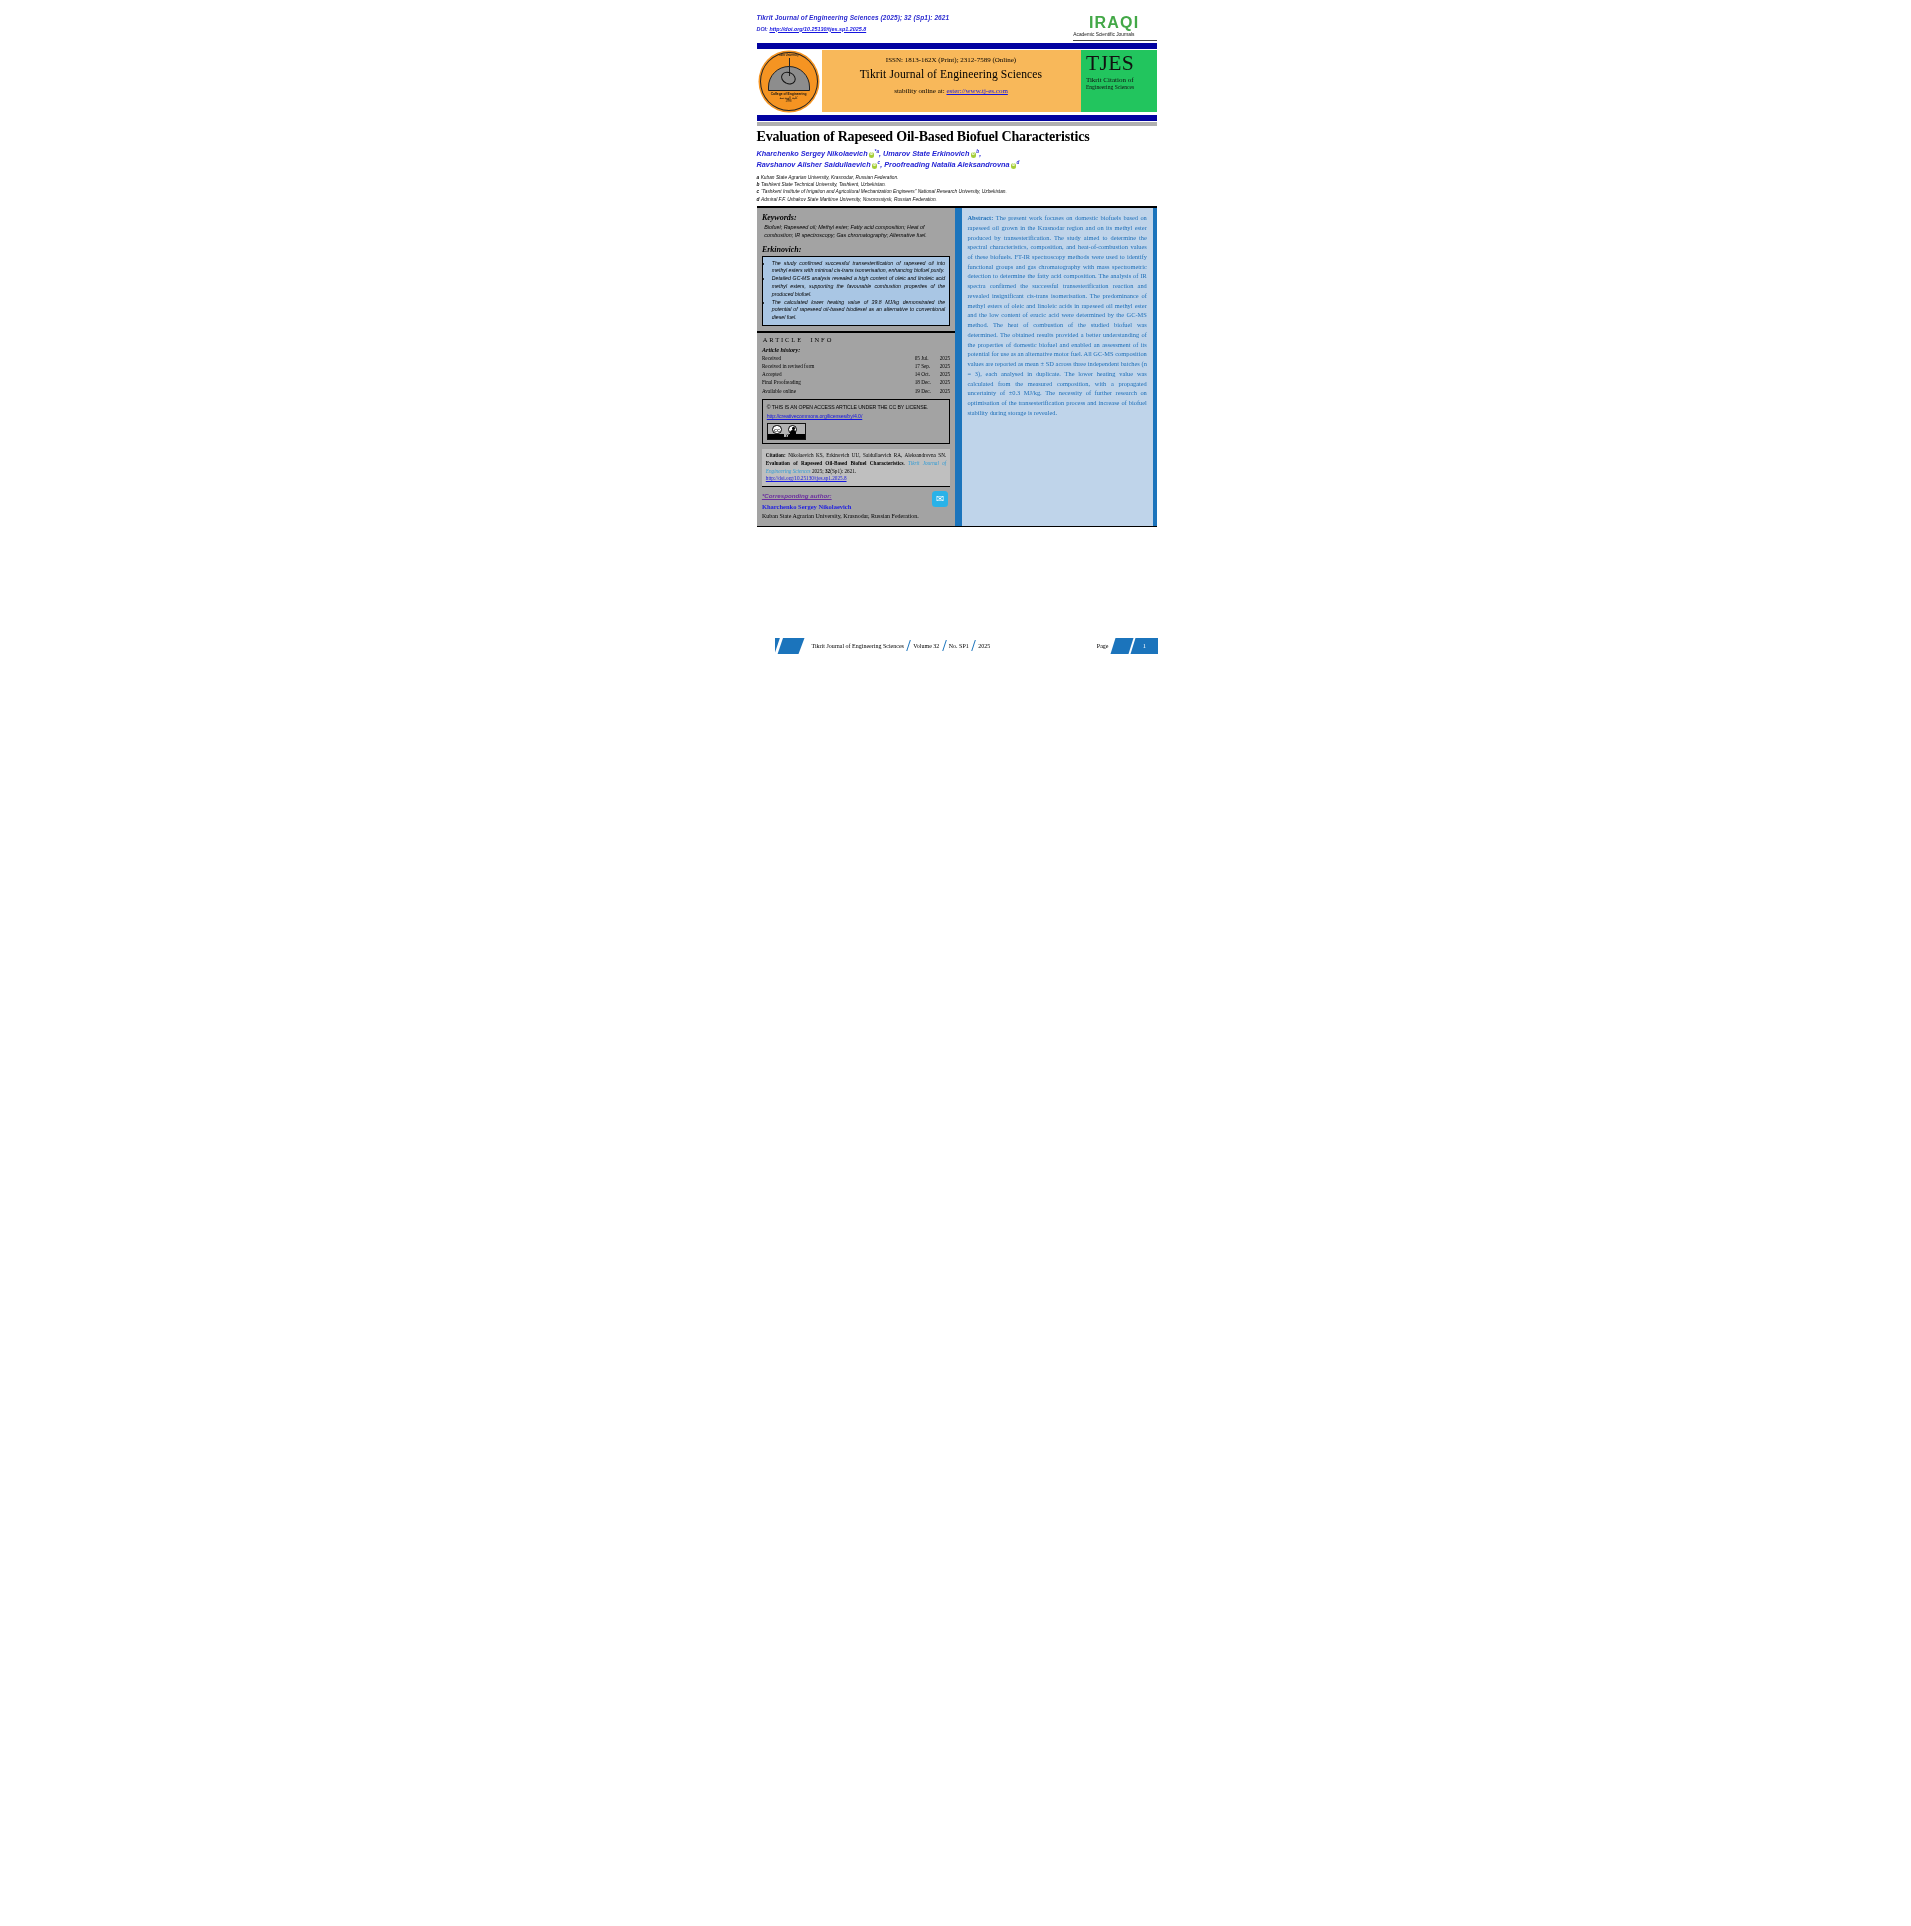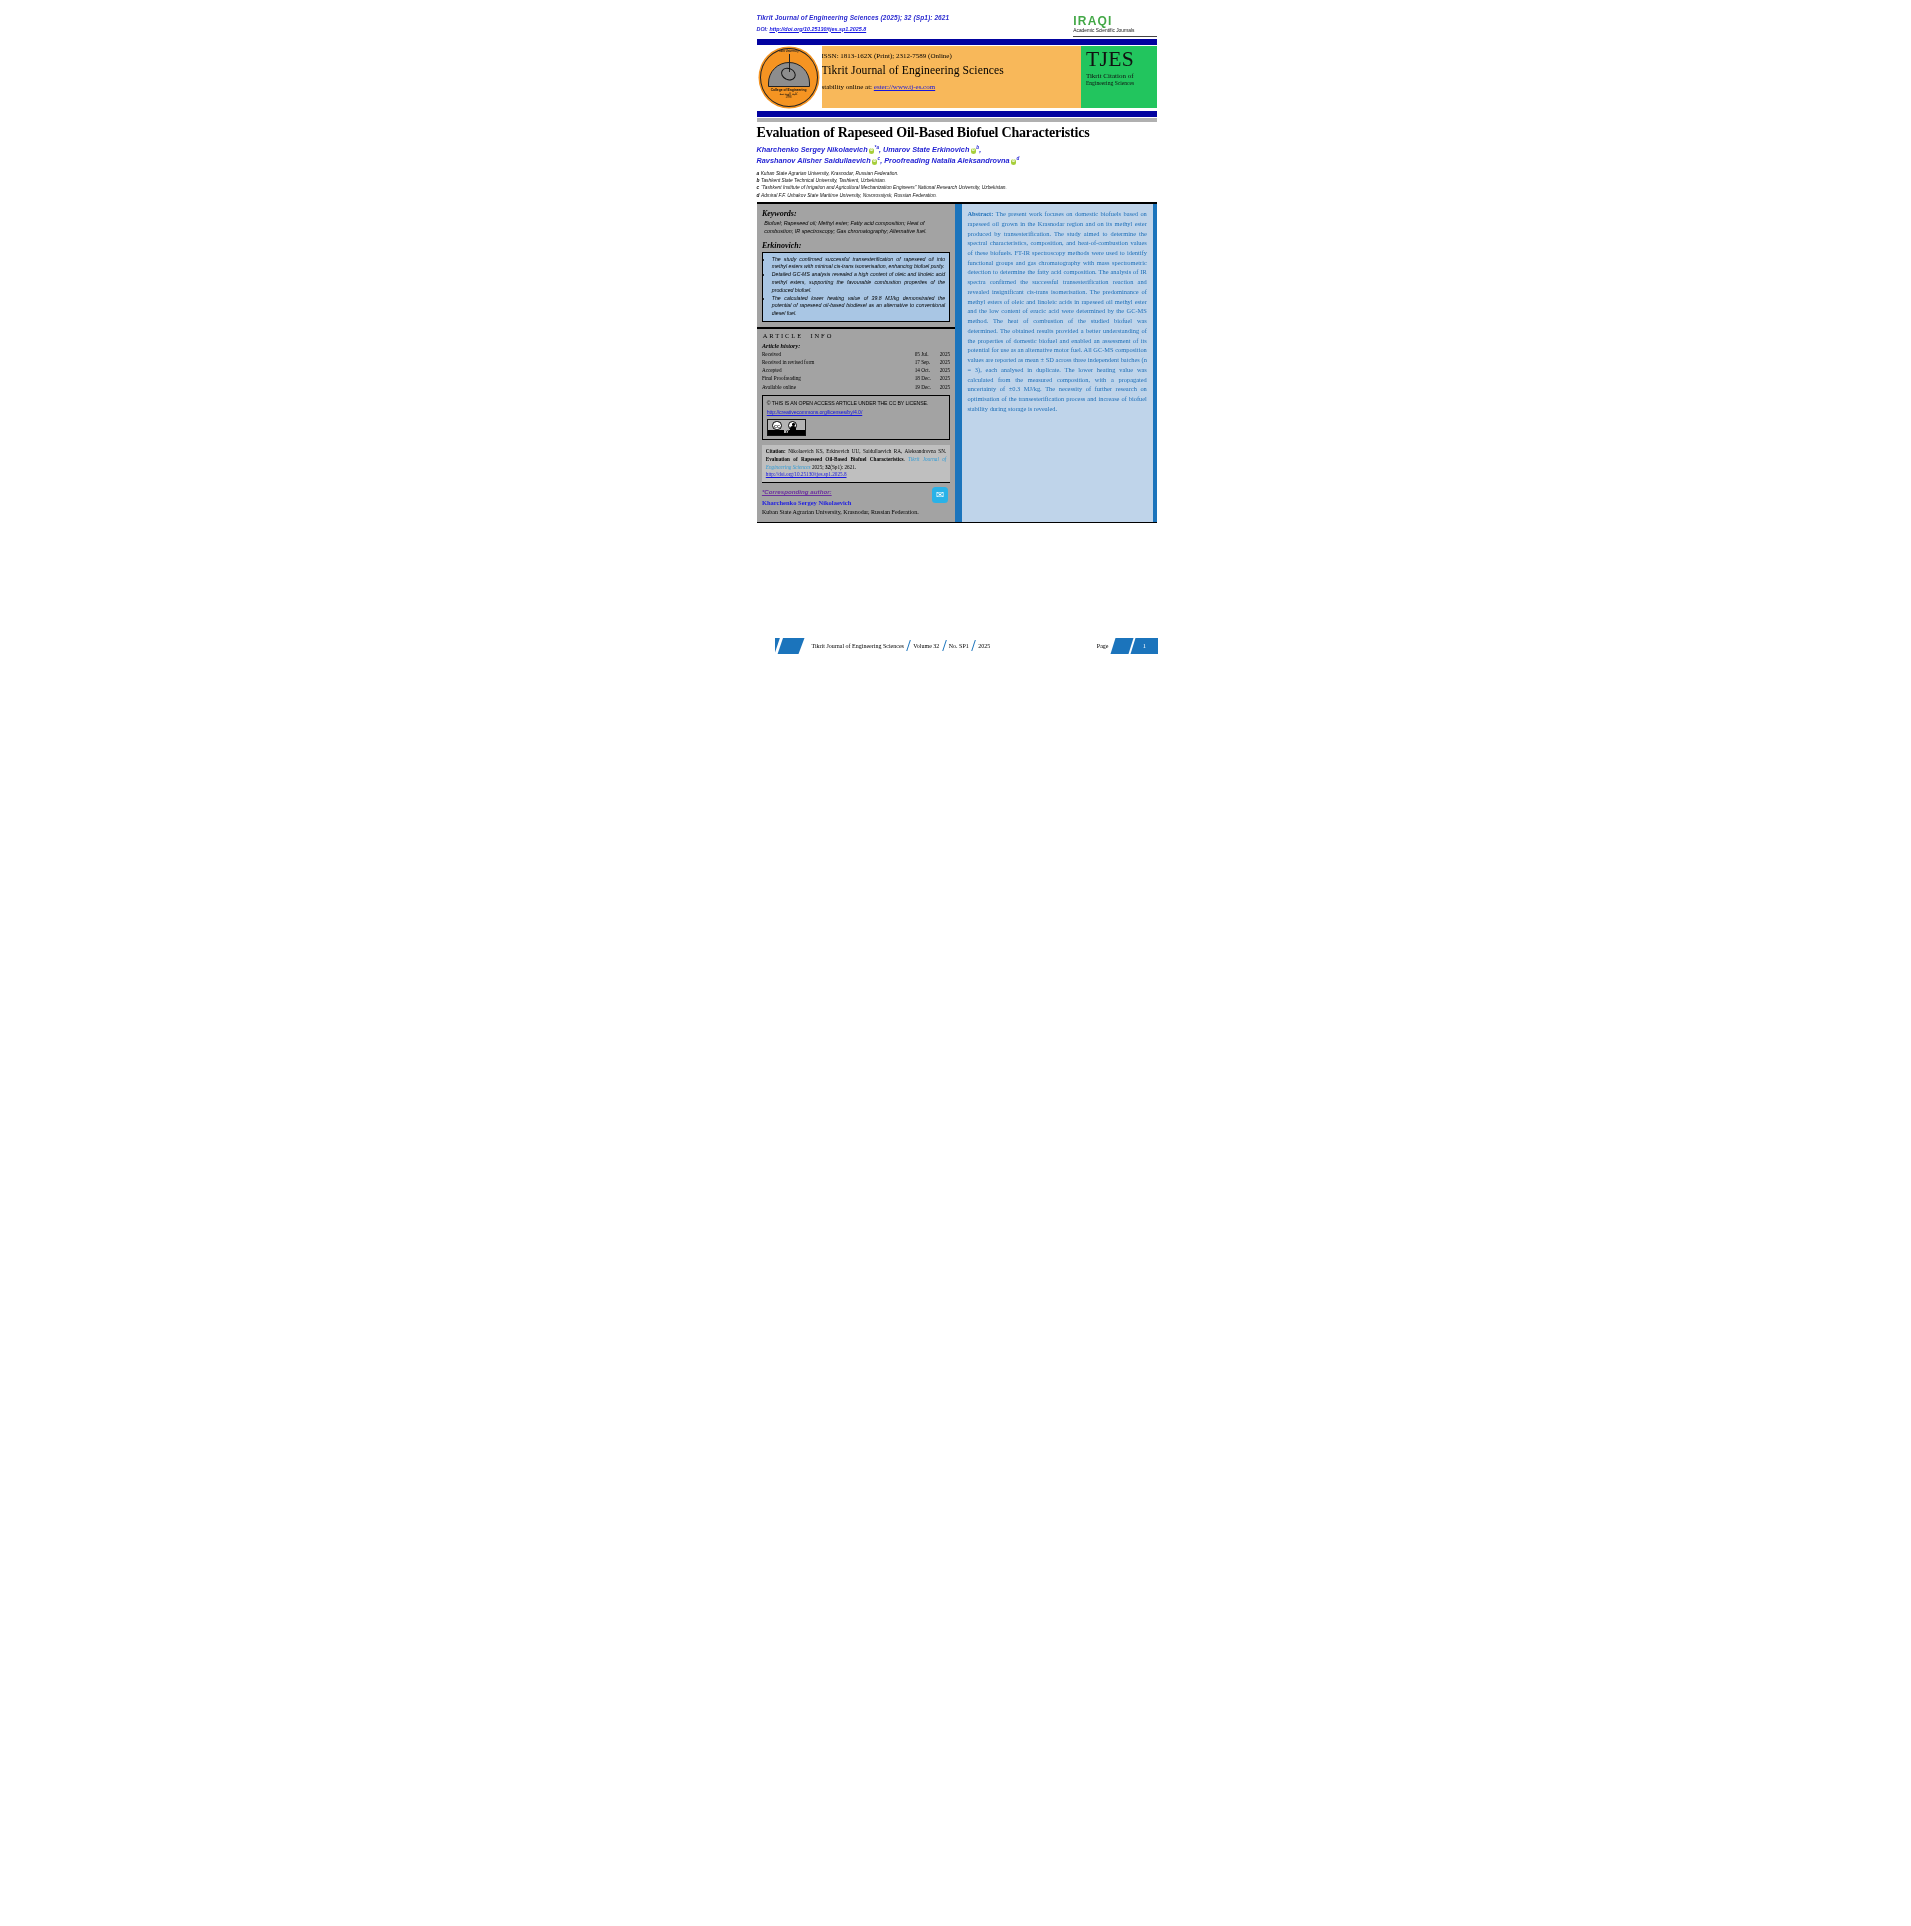--- a/index.html
+++ b/index.html
@@ -10,39 +10,39 @@
   }
   .content { position:relative; margin:0 38px 0 40px; width:400px; }
 
   
   .header-row { display:flex; justify-content:space-between; align-items:flex-start; padding-top:14px; }
   .hdr-left { font-family:"Liberation Sans", sans-serif; font-style:italic; color:#2b2bd0; }
   .hdr-journal { font-size:6.5px; font-weight:700; letter-spacing:0.1px; }
   .hdr-doi { font-size:5.4px; margin-top:4.6px; font-weight:600; }
   .hdr-doi a, .link { color:#1515e0; text-decoration:underline; cursor:pointer; }
   .iraqi-logo { text-align:left; padding:0.8px 1.5px 3.1px 0.8px; border-bottom:0.8px solid #444; min-width:84px; }
-  .iraqi-title { font-family:"Liberation Sans", sans-serif; color:#43a847; font-weight:700; font-size:12px; letter-spacing:1.2px; line-height:1; }
+  .iraqi-title { font-family:"Liberation Sans", sans-serif; color:#43a847; font-weight:700; font-size:16px; letter-spacing:1.2px; line-height:1;text-align:center; }
   .iraqi-sub { font-family:"Liberation Sans", sans-serif; color:#111; font-size:4.8px; margin-top:0.8px; }
 
   .navy-bar { height:5.8px; background:#0202a0; }
   .bar1 { margin-top:2.3px; }
 
   
   .banner { display:flex; margin-top:1.5px; height:62px; }
   .univ-logo-wrap { width:65px; position:relative; background:#fff; }
   .univ-gear { position:absolute; left:3.1px; top:1.5px; width:58px; height:59px; background:#f59422;
     border-radius:50%; border:1.2px solid #222; box-shadow:0 0 0 1.5px #f59422; display:flex; flex-direction:column; align-items:center; overflow:hidden; }
   .univ-dome { width:42px; height:25px; margin-top:9.2px; background:#8d8d8d; border:0.8px solid #222; border-radius:21px 21px 0 0; position:relative; }
   .univ-antenna { position:absolute; left:50%; top:-8.5px; width:1.2px; height:17.7px; background:#222; }
   .univ-atom { position:absolute; left:12.7px; top:5.4px; width:14.6px; height:11.6px; border:0.8px solid #111; border-radius:50%; transform:rotate(25deg); }
   .univ-arc { font-size:2.7px; color:#222; font-family:"Liberation Sans",sans-serif; margin-top:0.8px; font-weight:700;}
   .univ-text1 { font-size:3.3px; color:#111; font-family:"Liberation Sans",sans-serif; font-weight:700; margin-top:1.2px; }
   .univ-text2 { font-size:3.5px; color:#111; font-family:"DejaVu Sans",sans-serif; }
   .univ-year { font-size:2.7px; color:#111; font-family:"Liberation Sans",sans-serif; margin-top:0.4px; }
-  .banner-orange { flex:1; background:#f8b85a; text-align:left; padding-top:5.4px; }
+  .banner-orange { flex:1; background:#f8b85a; text-align:center; padding-top:5.4px; }
   .issn-line { font-size:7px; color:#000; }
   .banner-title { font-size:11.6px; color:#000; margin-top:4.6px; letter-spacing:0.1px; }
   .avail-line { font-size:7px; color:#000; margin-top:6.2px; }
   .tjes-logo { width:76px; background:#22c55e; padding:2.3px 0 0 5.4px; }
   .tjes-acr { font-size:21.6px; line-height:1; letter-spacing:0.4px; color:#111; }
   .tjes-l1 { font-size:7px; margin-top:1.5px; color:#111; }
   .tjes-l2 { font-size:5.6px; color:#111; }
 
   .bar2 { margin-top:3.1px; }
   .gray-bar { height:3.9px; background:#b0b0b0; margin-top:0.8px; }

